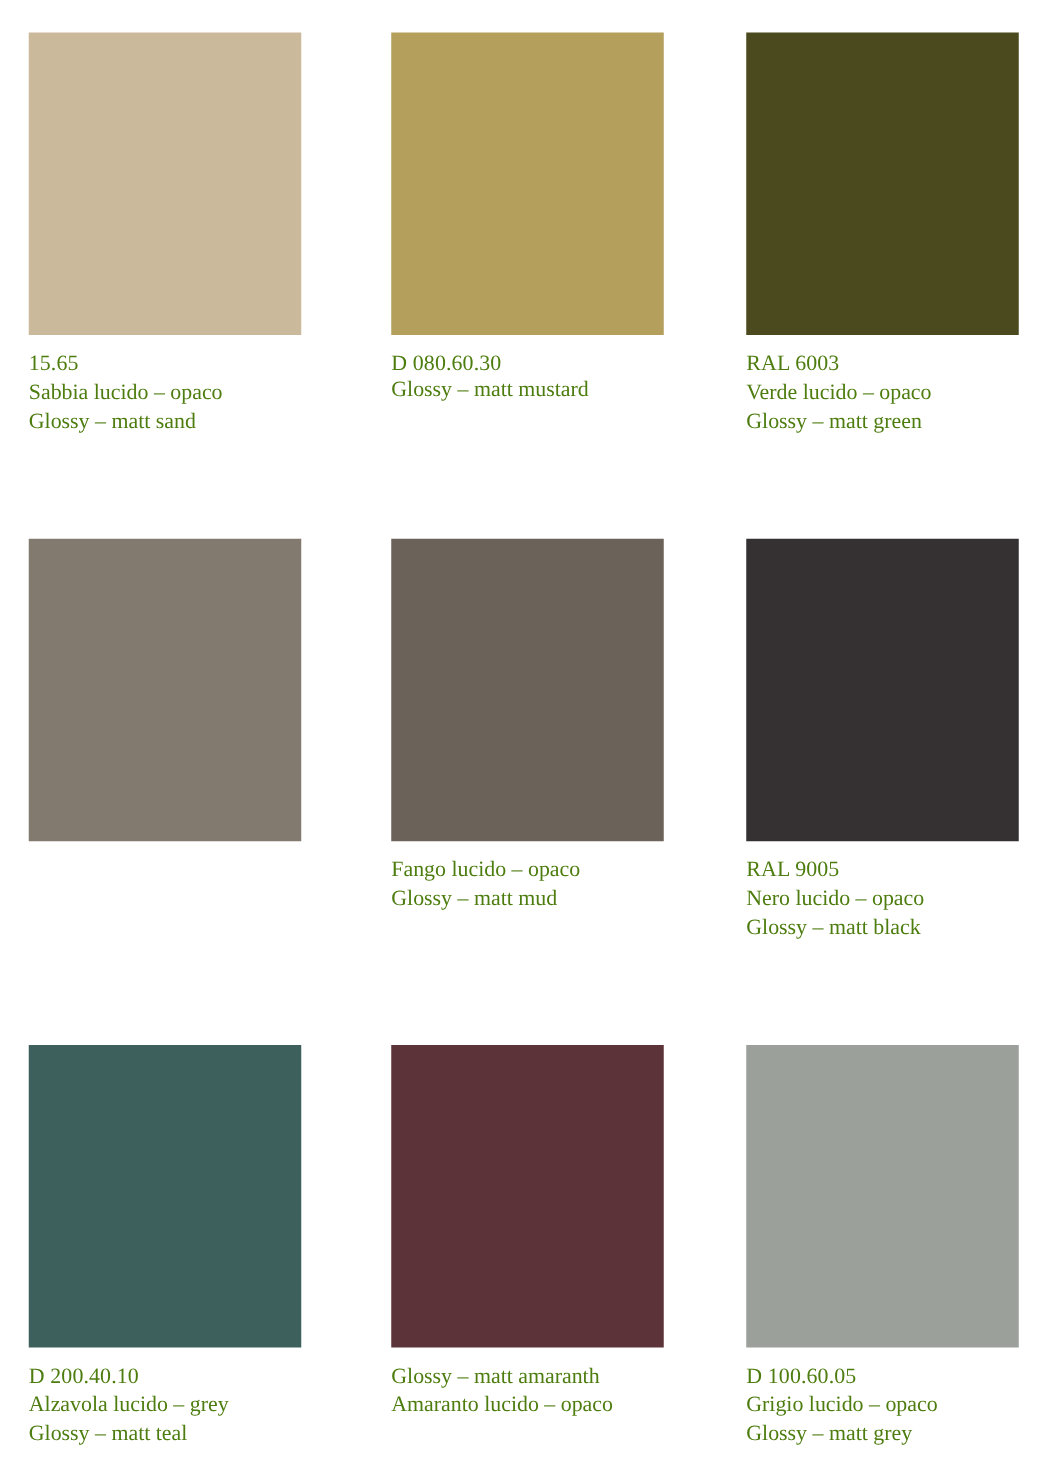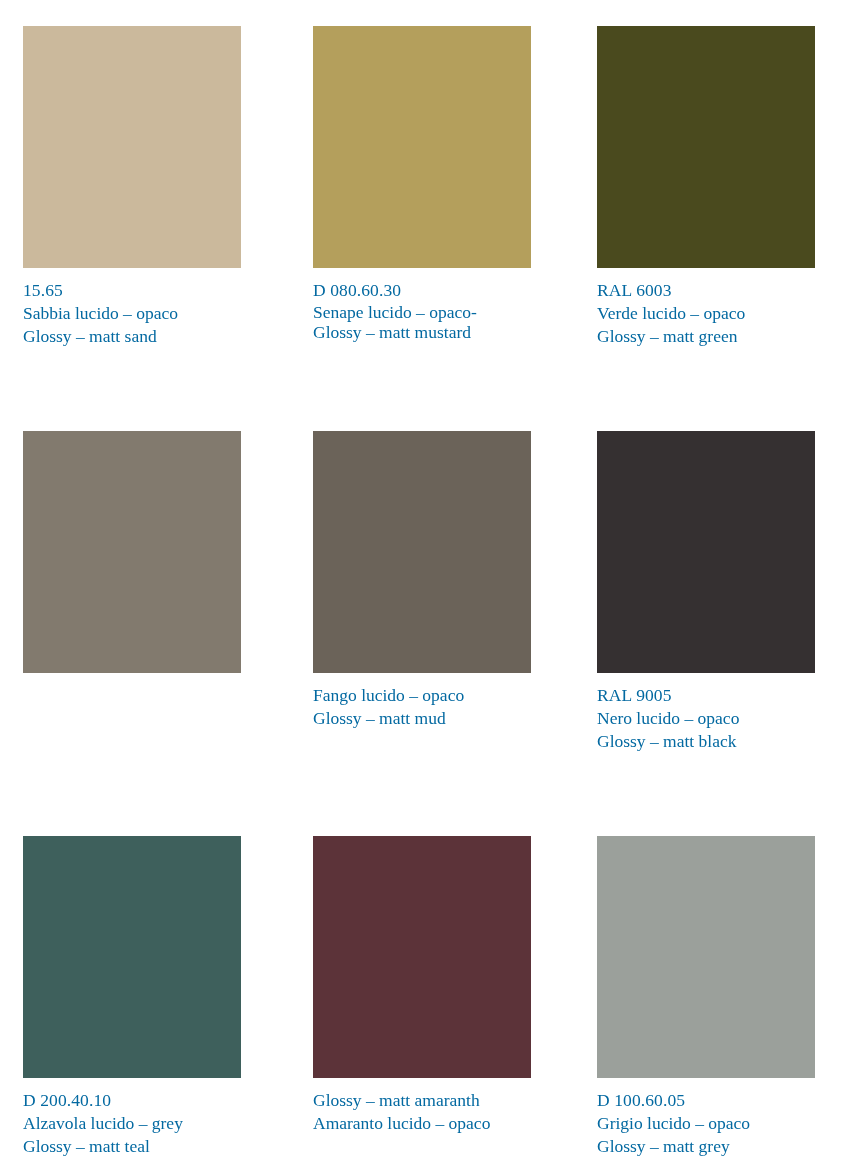--- a/index.html
+++ b/index.html
@@ -35,21 +35,21 @@
   }
   .swatch-chip {
     width: 218px;
     height: 242px;
     display: block;
   }
   .swatch-caption {
     margin-top: 11px;
     font-size: 17.5px;
     line-height: 23px;
-    color: #0369a1;
+    color: #4d7c0f;
     white-space: nowrap;
   }
   .caption-line {
     display: block;
   }
   .caption-code {
     letter-spacing: 0.1px;
   }
   
   .swatch-cell.tight-caption .caption-line.caption-it,
@@ -72,21 +72,20 @@
         <span class="caption-line caption-code">15.65</span>
         <span class="caption-line caption-it">Sabbia lucido – opaco</span>
         <span class="caption-line caption-en">Glossy – matt sand</span>
       </div>
     </div>
 
     <div class="swatch-cell tight-caption">
       <span class="swatch-chip" style="background-color: rgb(180, 159, 92);"></span>
       <div class="swatch-caption">
         <span class="caption-line caption-code">D 080.60.30</span>
-        <span class="caption-line caption-it">Senape lucido – opaco-</span>
         <span class="caption-line caption-en">Glossy – matt mustard</span>
       </div>
     </div>
 
     <div class="swatch-cell">
       <span class="swatch-chip" style="background-color: rgb(74, 74, 30);"></span>
       <div class="swatch-caption">
         <span class="caption-line caption-code">RAL 6003</span>
         <span class="caption-line caption-it">Verde lucido – opaco</span>
         <span class="caption-line caption-en">Glossy – matt green</span>

